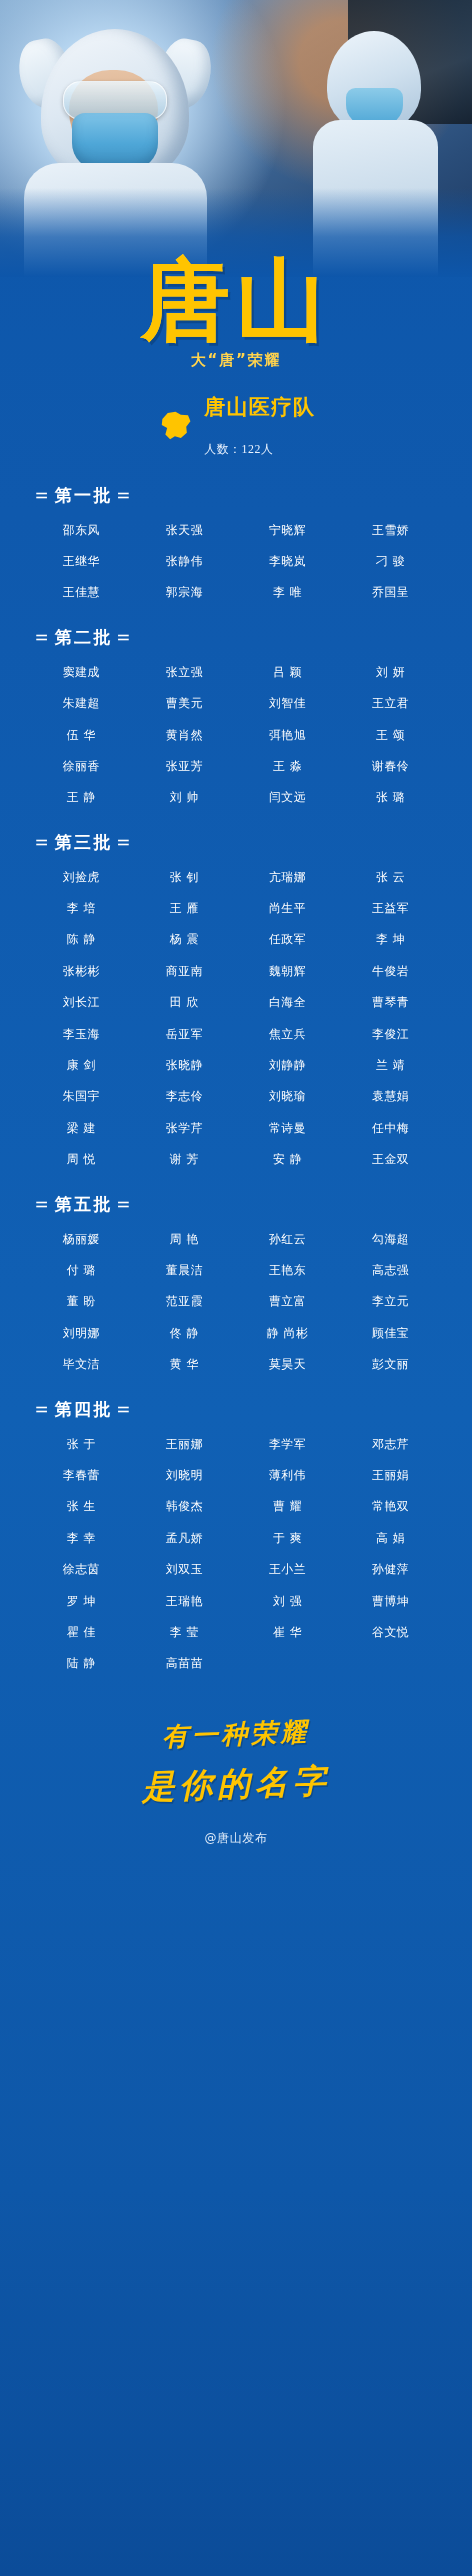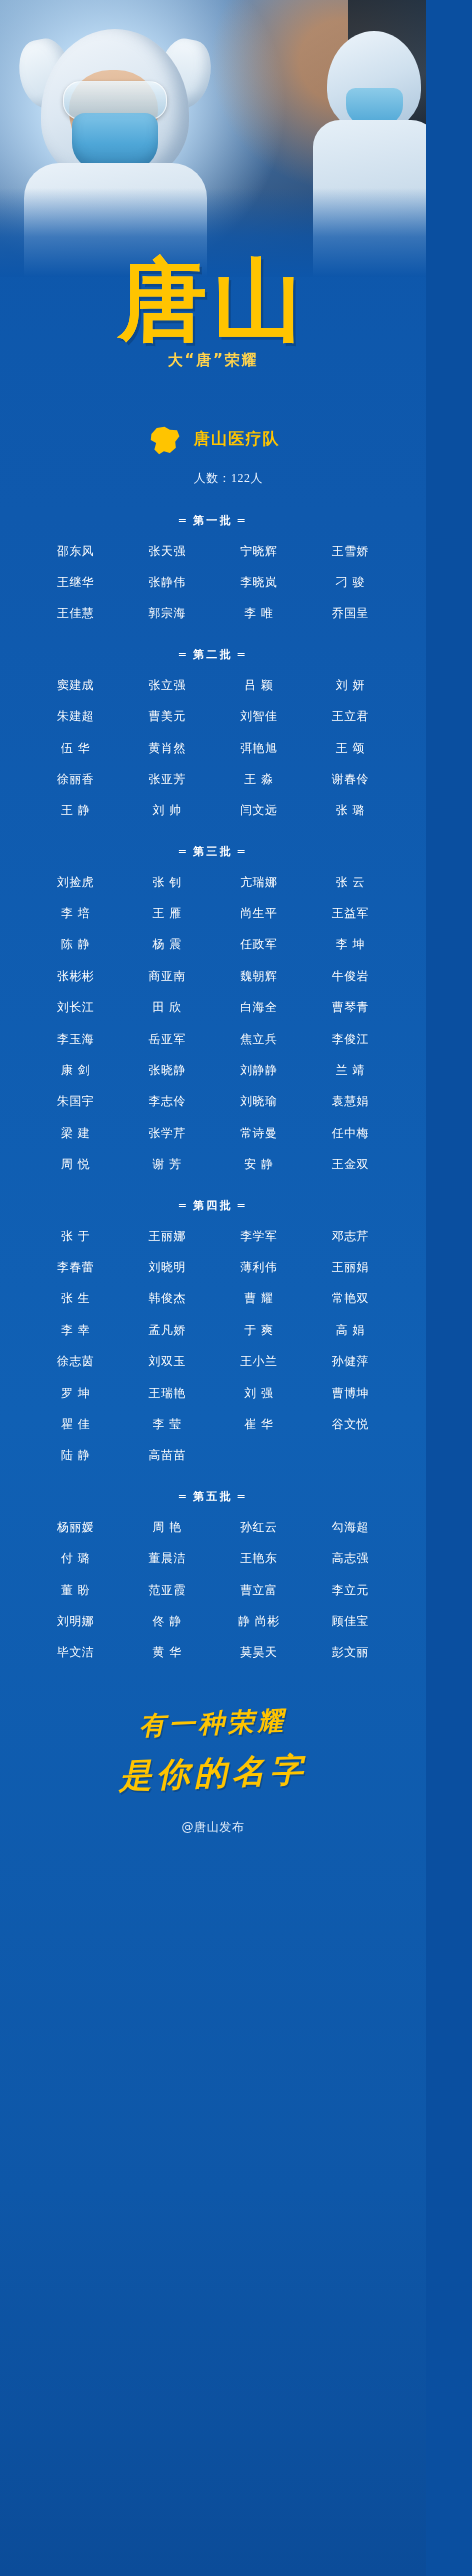--- a/index.html
+++ b/index.html
@@ -7,21 +7,21 @@
     padding: 0;
     background: #0a4fa0;
   }
   body {
     width: 472px;
     font-family: "Liberation Sans", sans-serif;
     -webkit-font-smoothing: antialiased;
   }
   .page {
     position: relative;
-    width: 426px;
+    width: 472px;
     min-height: 2576px;
     background: linear-gradient(180deg, #0d56aa 0%, #0f59ad 20%, #1060b4 55%, #0e57a8 85%, #0b4c99 100%);
     overflow: hidden;
   }
 
   
   .hero {
     position: relative;
     width: 472px;
     height: 277px;
@@ -170,41 +170,39 @@
     padding: 0 23.6px;
   }
   .map-mark {
     width: 37px; height: 37px;
     position: relative;
     flex: 0 0 auto;
   }
   .map-mark svg { display: block; }
   .team-text { text-align: left; }
   .team-name {
-    font-size: 16px;
+    font-size: 21px;
     font-weight: 700;
     color: #ffc400;
     letter-spacing: 1.2px;
     font-family: "DejaVu Sans", "Liberation Sans", sans-serif;
-    margin-top: 36px;
   }
   .team-count {
     margin-top: 21px;
     font-size: 11.8px;
     color: #eaf3ff;
     letter-spacing: 0.6px;
     font-family: Liberation Serif, serif;
   }
 
   
   .sections { margin-top: 26px; padding: 0 31px; }
   .section { margin-bottom: 25px; }
   .sec-head {
-    text-align: center;
-    font-size: 11px;
+    font-size: 17px;
     font-weight: 700;
     color: #ffffff;
     letter-spacing: 2.4px;
     margin-bottom: 15.4px;
     font-family: "DejaVu Sans", "Liberation Sans", sans-serif;
   }
   .sec-head .dash { color: #ffffff; margin: 0 3.5px; font-weight: 400; }
   .name-grid {
     display: grid;
     grid-template-columns: repeat(4, 1fr);
@@ -380,20 +378,45 @@
           <div class="name">张学芹</div>
           <div class="name">常诗曼</div>
           <div class="name">任中梅</div>
           <div class="name">周  悦</div>
           <div class="name">谢  芳</div>
           <div class="name">安  静</div>
           <div class="name">王金双</div>
         </div>
       </div>
       <div class="section">
+        <div class="sec-head"><span class="dash">=</span><span>第五批</span><span class="dash">=</span></div>
+        <div class="name-grid">
+          <div class="name">杨丽媛</div>
+          <div class="name">周  艳</div>
+          <div class="name">孙红云</div>
+          <div class="name">勾海超</div>
+          <div class="name">付  璐</div>
+          <div class="name">董晨洁</div>
+          <div class="name">王艳东</div>
+          <div class="name">高志强</div>
+          <div class="name">董  盼</div>
+          <div class="name">范亚霞</div>
+          <div class="name">曹立富</div>
+          <div class="name">李立元</div>
+          <div class="name">刘明娜</div>
+          <div class="name">佟  静</div>
+          <div class="name">静  尚彬</div>
+          <div class="name">顾佳宝</div>
+          <div class="name">毕文洁</div>
+          <div class="name">黄  华</div>
+          <div class="name">莫昊天</div>
+          <div class="name">彭文丽</div>
+        </div>
+      </div>
+      <div class="section">
         <div class="sec-head"><span class="dash">=</span><span>第四批</span><span class="dash">=</span></div>
         <div class="name-grid">
           <div class="name">张  于</div>
           <div class="name">王丽娜</div>
           <div class="name">李学军</div>
           <div class="name">邓志芹</div>
           <div class="name">李春蕾</div>
           <div class="name">刘晓明</div>
           <div class="name">薄利伟</div>
           <div class="name">王丽娟</div>
@@ -414,45 +437,20 @@
           <div class="name">刘  强</div>
           <div class="name">曹博坤</div>
           <div class="name">瞿  佳</div>
           <div class="name">李  莹</div>
           <div class="name">崔  华</div>
           <div class="name">谷文悦</div>
           <div class="name">陆  静</div>
           <div class="name">高苗苗</div>
         </div>
       </div>
-      <div class="section">
-        <div class="sec-head"><span class="dash">=</span><span>第五批</span><span class="dash">=</span></div>
-        <div class="name-grid">
-          <div class="name">杨丽媛</div>
-          <div class="name">周  艳</div>
-          <div class="name">孙红云</div>
-          <div class="name">勾海超</div>
-          <div class="name">付  璐</div>
-          <div class="name">董晨洁</div>
-          <div class="name">王艳东</div>
-          <div class="name">高志强</div>
-          <div class="name">董  盼</div>
-          <div class="name">范亚霞</div>
-          <div class="name">曹立富</div>
-          <div class="name">李立元</div>
-          <div class="name">刘明娜</div>
-          <div class="name">佟  静</div>
-          <div class="name">静  尚彬</div>
-          <div class="name">顾佳宝</div>
-          <div class="name">毕文洁</div>
-          <div class="name">黄  华</div>
-          <div class="name">莫昊天</div>
-          <div class="name">彭文丽</div>
-        </div>
-      </div>
     </div>
 
   <div class="footer">
     <div class="line1">有一种荣耀</div>
     <div class="line2">是你的名字</div>
     <div class="credit">@唐山发布</div>
   </div>
 
 </div>
 

